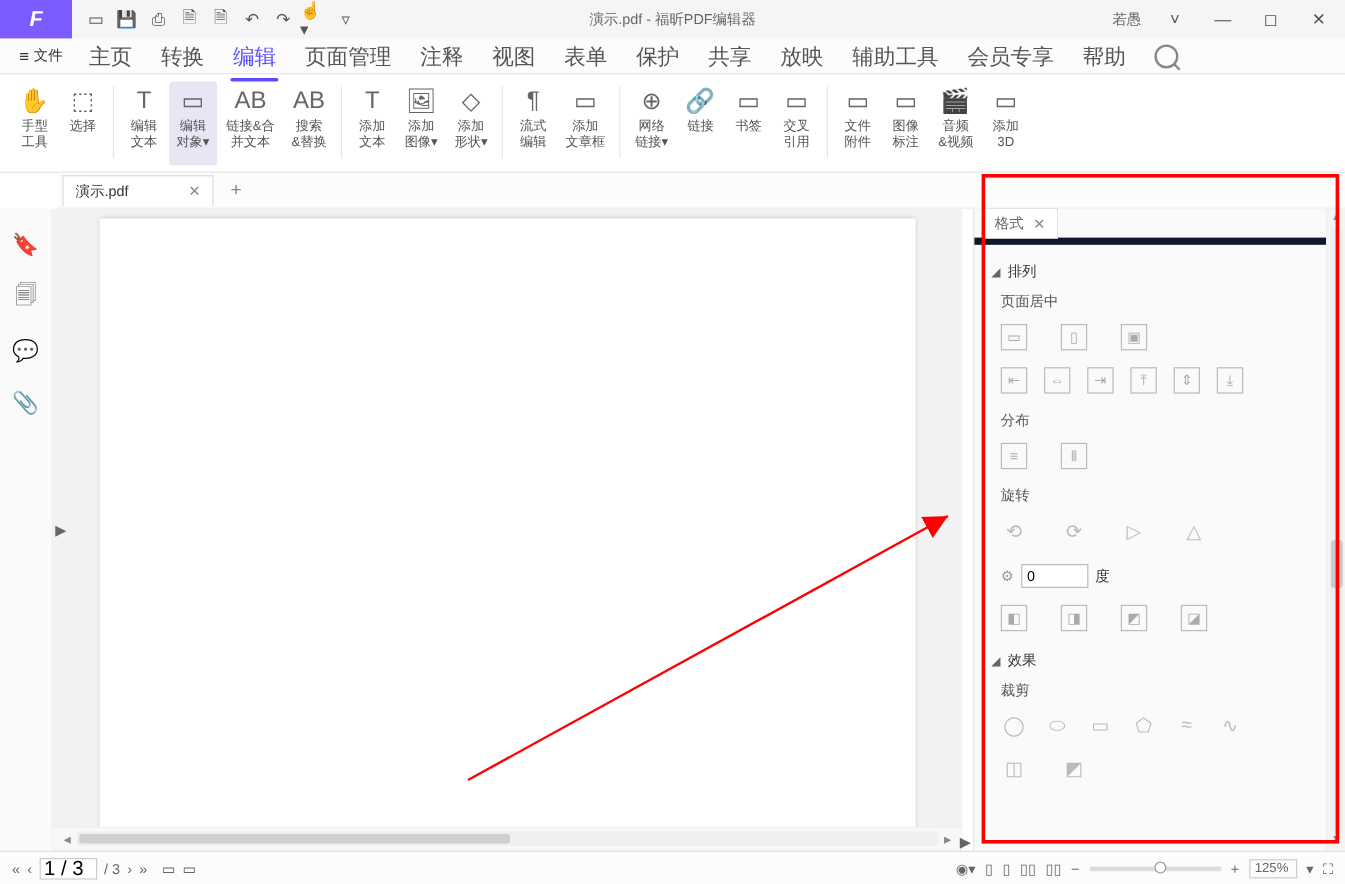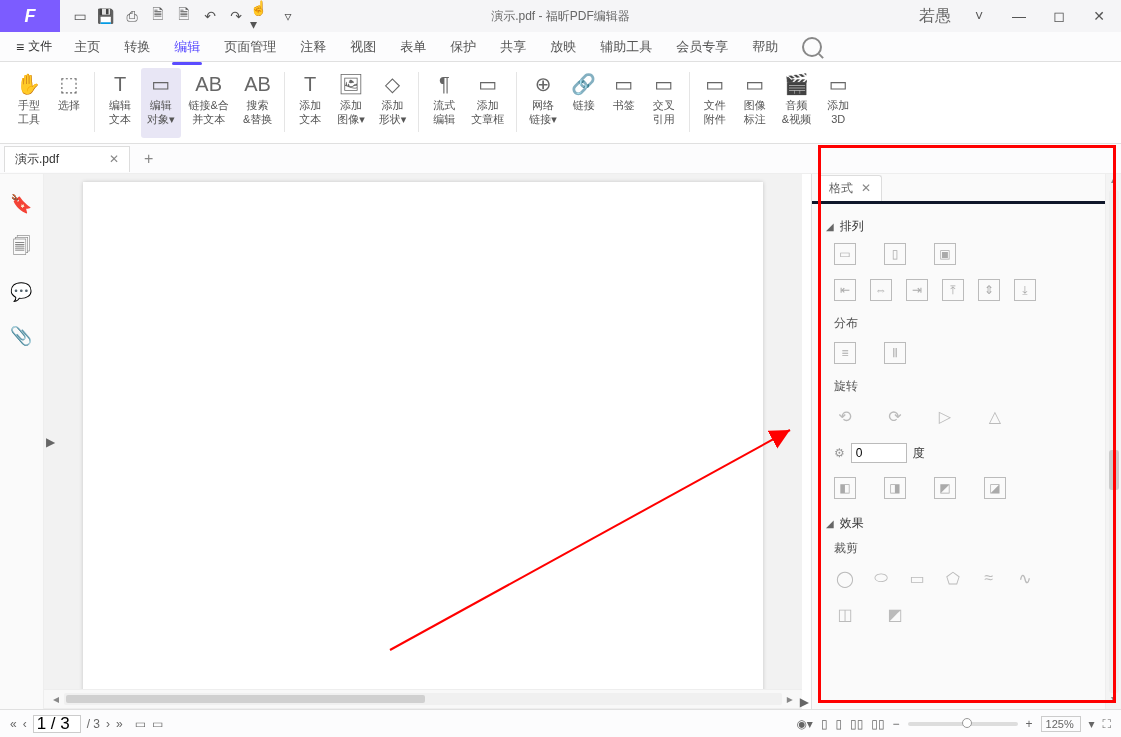--- a/index.html
+++ b/index.html
@@ -3,56 +3,56 @@
 <meta charset="utf-8">
 <style>
 * { margin:0; padding:0; box-sizing:border-box; font-family:"Microsoft YaHei","SimSun",sans-serif; }
 body { width:1121px; height:737px; background:#fff; overflow:hidden; font-size:12px; color:#333; position:relative; }
 .titlebar { height:32px; background:#f5f5f7; display:flex; align-items:center; position:relative; }
 .app-badge { width:60px; height:32px; background:#7c5cff; display:flex; align-items:center; justify-content:center; color:#fff; font-size:18px; font-style:italic; font-weight:bold; }
 .qat { display:flex; align-items:center; gap:2px; padding:0 8px; }
 .qat span { width:24px; height:24px; display:flex; align-items:center; justify-content:center; color:#555; font-size:14px; cursor:pointer; }
 .title-center { position:absolute; left:50%; transform:translateX(-50%); color:#666; font-size:12px; }
 .title-right { margin-left:auto; display:flex; align-items:center; gap:4px; padding-right:4px; }
-.title-right .user { color:#666; padding:0 6px; font-size:16px; }
+.title-right .user { color:#666; padding:0 6px; font-size:12px; }
 .winbtn { width:36px; height:28px; display:flex; align-items:center; justify-content:center; color:#555; font-size:14px; cursor:pointer; }
 .menubar { height:30px; background:#fcfcfd; border-bottom:1px solid #e0e0e0; display:flex; align-items:center; padding:0 8px; gap:2px; }
 .file-menu { display:flex; align-items:center; gap:4px; padding:4px 8px; color:#333; }
 .file-menu .ham { font-size:14px; }
-.tab { padding:4px 12px; color:#555; cursor:pointer; font-size:13px; position:relative; }
+.tab { padding:4px 12px; color:#555; cursor:pointer; font-size:18px; position:relative; }
 .tab.active { color:#5b4cff; }
 .tab.active::after { content:""; position:absolute; left:10px; right:10px; bottom:-5px; height:3px; background:#5b4cff; border-radius:2px; }
 .search-ico { width:20px; height:20px; border:2px solid #888; border-radius:50%; position:relative; margin-left:10px; }
 .search-ico::after { content:""; position:absolute; width:6px; height:2px; background:#888; right:-4px; bottom:-2px; transform:rotate(45deg); }
 .ribbon { height:82px; background:#fff; border-bottom:1px solid #e0e0e0; display:flex; align-items:flex-start; padding:6px 10px 0 10px; gap:2px; }
 .rbtn { display:flex; flex-direction:column; align-items:center; justify-content:flex-start; padding:2px 6px 4px 6px; cursor:pointer; min-width:38px; height:70px; border-radius:3px; }
 .rbtn.sel { background:#e8e6f5; }
 .rbtn .ico { height:28px; display:flex; align-items:center; justify-content:center; font-size:20px; color:#666; }
 .rbtn .lbl { font-size:11px; color:#555; text-align:center; line-height:14px; white-space:pre; }
 .rsep { width:1px; height:60px; background:#e5e5e5; margin:4px 4px 0 4px; }
-.doc-tabs { height:30px; background:#fcfcfd; display:flex; align-items:center; border-bottom:1px solid #eee; padding-left:4px; }
+.doc-tabs { height:30px; background:#fcfcfd; display:flex; align-items:center; border-bottom:1px solid #eee; padding-left:4px;margin-left:48px; }
 .doc-tab { display:flex; align-items:center; gap:50px; padding:4px 10px; border:1px solid #ddd; border-bottom:none; background:#fff; font-size:12px; }
 .doc-tab .x { color:#888; cursor:pointer; }
 .plus { padding:0 14px; color:#888; font-size:16px; cursor:pointer; }
 .workspace { position:absolute; top:174px; left:0; right:0; bottom:28px; display:flex; }
 .left-rail { width:44px; background:#fafafa; border-right:1px solid #eee; display:flex; flex-direction:column; align-items:center; padding-top:20px; gap:24px; }
 .left-rail div { width:20px; height:20px; color:#666; font-size:18px; display:flex; align-items:center; justify-content:center; cursor:pointer; }
 .canvas-wrap { flex:1; background:#f2f2f2; position:relative; display:flex; flex-direction:column; }
 .page-area { flex:1; display:flex; justify-content:center; align-items:flex-start; padding:8px 0 0 0; overflow:hidden; position:relative; }
 .page { width:680px; height:520px; background:#fff; box-shadow:0 0 4px rgba(0,0,0,.18); position:relative; }
 .expand-l { position:absolute; left:2px; top:50%; transform:translateY(-50%); font-size:12px; color:#666; cursor:pointer; }
 .expand-r { position:absolute; right:2px; top:50%; transform:translateY(-50%); font-size:12px; color:#666; cursor:pointer; }
 .hscroll { height:20px; display:flex; align-items:center; padding:0 4px; background:#f8f8f8; border-top:1px solid #eee; border-bottom:1px solid #eee; }
 .hscroll .arr { width:16px; text-align:center; color:#888; cursor:pointer; }
 .hscroll .track { flex:1; height:12px; background:#f0f0f0; position:relative; border-radius:2px; }
 .hscroll .thumb { position:absolute; left:2px; top:2px; width:50%; height:8px; background:#d0d0d0; border-radius:2px; }
 .panel-col { width:294px; position:relative; background:#fafafa; }
 .redbox { position:absolute; top:145px; right:5px; width:298px; height:558px; border:3px solid #ff0000; pointer-events:none; z-index:50; }
 .panel { position:absolute; top:0; left:0; right:0; bottom:0; background:#fafafa; display:flex; flex-direction:column; border-left:1px solid #e0e0e0; }
-.panel-tabs { height:30px; display:flex; align-items:center; padding:0 6px; border-bottom:3px solid #0f172a; gap:2px; }
+.panel-tabs { height:30px; display:flex; align-items:center; padding:0 6px; border-bottom:6px solid #0f172a; gap:2px; }
 .ptab { padding:4px 10px; font-size:12px; color:#666; border:1px solid #ddd; border-bottom:none; background:#fff; display:flex; align-items:center; gap:8px; border-radius:3px 3px 0 0;}
 .ptab .x { color:#888; cursor:pointer; font-size:12px; }
 .panel-body { flex:1; overflow-y:auto; padding:8px 14px 20px 14px; }
 .grp-hd { display:flex; align-items:center; gap:6px; font-size:12px; color:#333; padding:6px 0 4px 0; }
 .grp-hd .caret { font-size:10px; color:#666; }
 .sub { font-size:12px; color:#555; padding:4px 0 6px 8px; }
 .icon-row { display:flex; gap:28px; padding:4px 0 10px 8px; flex-wrap:wrap; }
 .icon-row.s6 { gap:14px; }
 .ibox { width:22px; height:22px; border:1px solid #bbb; display:flex; align-items:center; justify-content:center; color:#aaa; cursor:pointer; font-size:12px; }
 .ishape { width:22px; height:22px; color:#bbb; font-size:16px; display:flex; align-items:center; justify-content:center; cursor:pointer; }
@@ -256,20 +256,21 @@
         <div class="ptab">
           <span>格式</span>
           <span class="x">✕</span>
         </div>
       </div>
       <div class="panel-body">
         <div class="grp-hd">
             <span class="caret">◢</span>
             <span>排列</span>
           </div>
+        <div class="sub">页面居中</div>
         <div class="icon-row">
           <div class="ibox">▭</div>
           <div class="ibox">▯</div>
           <div class="ibox">▣</div>
         </div>
         <div class="icon-row s6">
           <div class="ibox">⇤</div>
           <div class="ibox">⇔</div>
           <div class="ibox">⇥</div>
           <div class="ibox">⤒</div>

